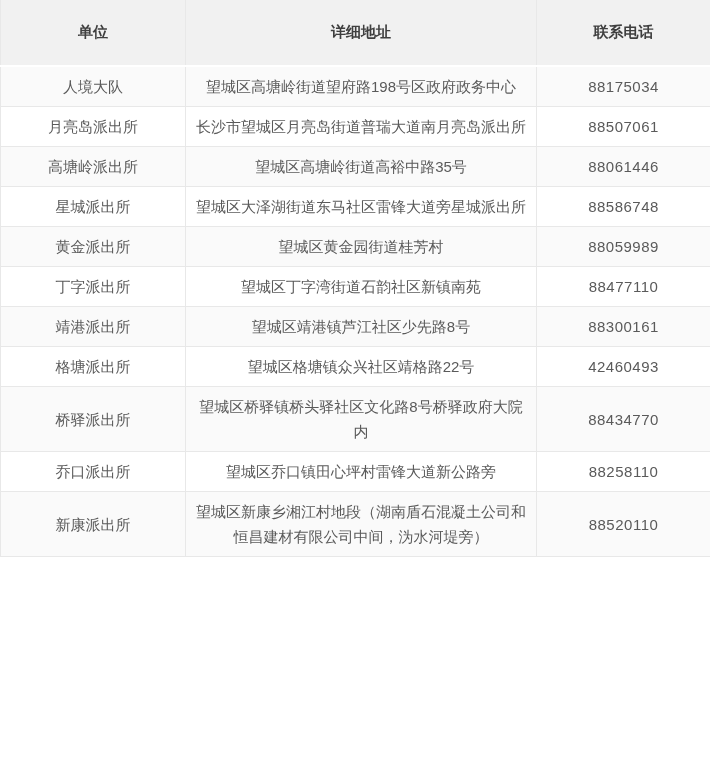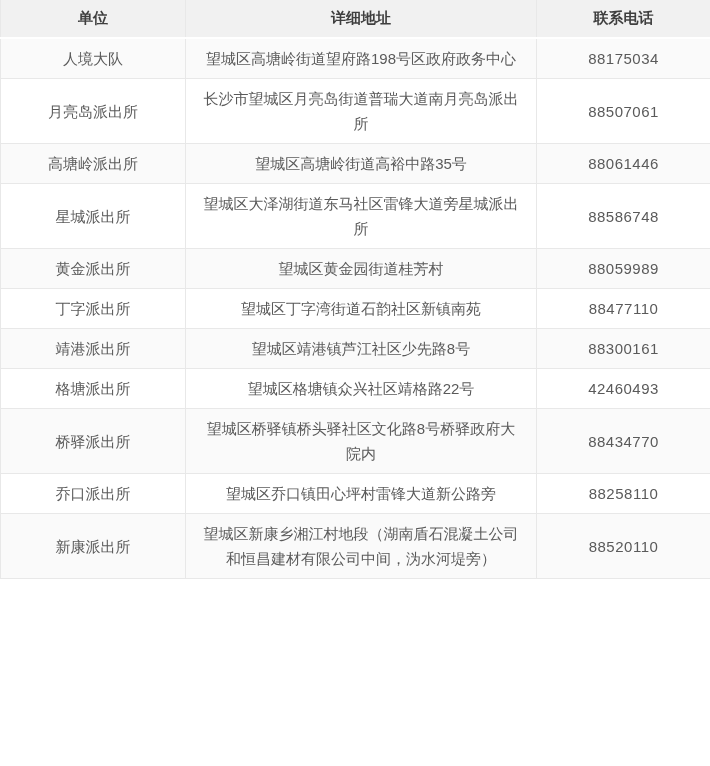--- a/index.html
+++ b/index.html
@@ -23,29 +23,29 @@
     vertical-align: middle;
     word-break: break-all;
     overflow-wrap: break-word;
   }
   .contact-table thead th {
     background: var(--header-bg, #f1f1f1);
     color: var(--header-text, #3f3f3f);
     font-size: 15px;
     font-weight: bold;
     height: 37px;
-    padding: 0 8px;
+    padding: 14px 8px;
     border-top: none;
     border-bottom: 2px solid #ffffff;
   }
   .contact-table tbody td {
     font-size: 15px;
     color: var(--body-text, #5a5a5a);
     line-height: 25px;
-    padding: 7px 16px;
+    padding: 7px 9px;
   }
   .contact-table tbody td.phone-cell {
     letter-spacing: 0.5px;
     margin-left: 8px;
   }
   .contact-table tbody tr:nth-child(odd) {
     background: var(--row-alt-bg, #fafafa);
   }
   .contact-table tbody tr:nth-child(even) {
     background: var(--row-bg, #ffffff);

